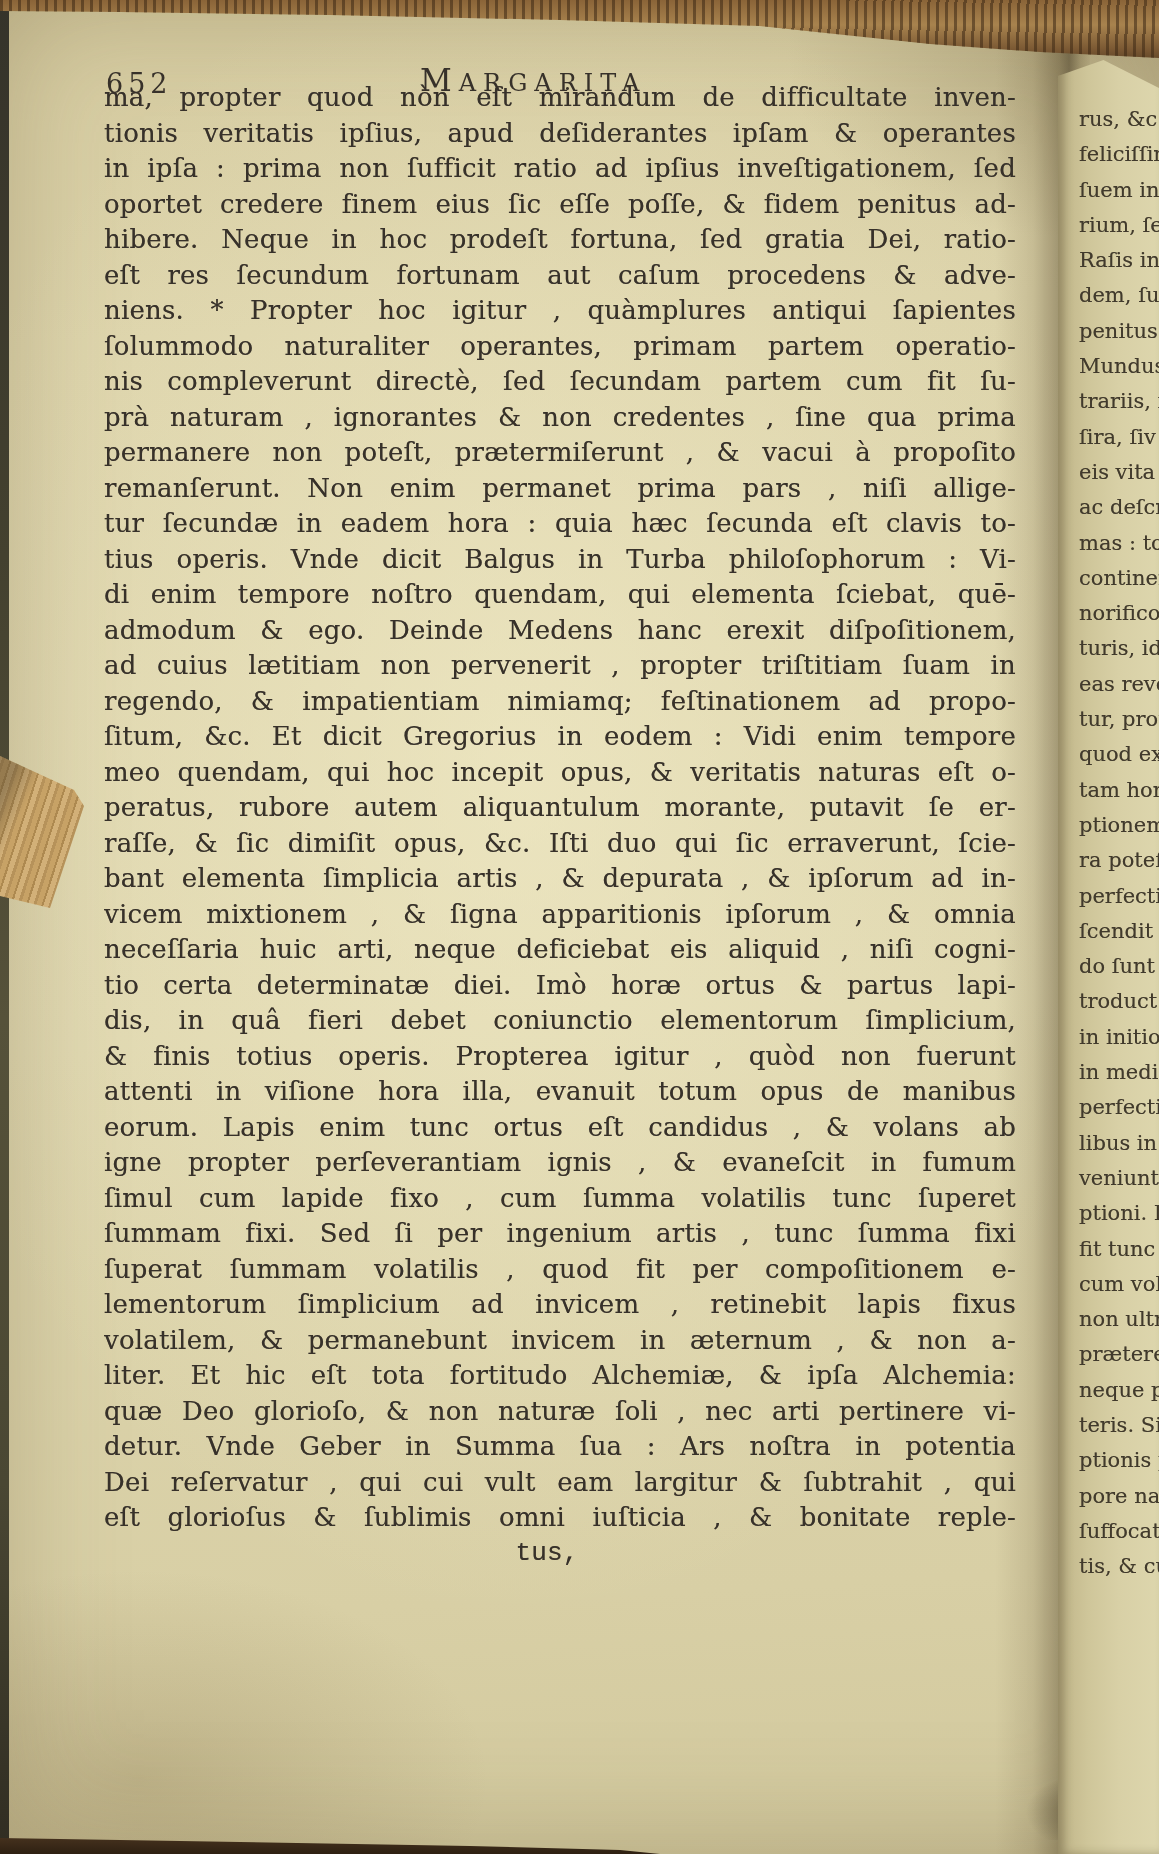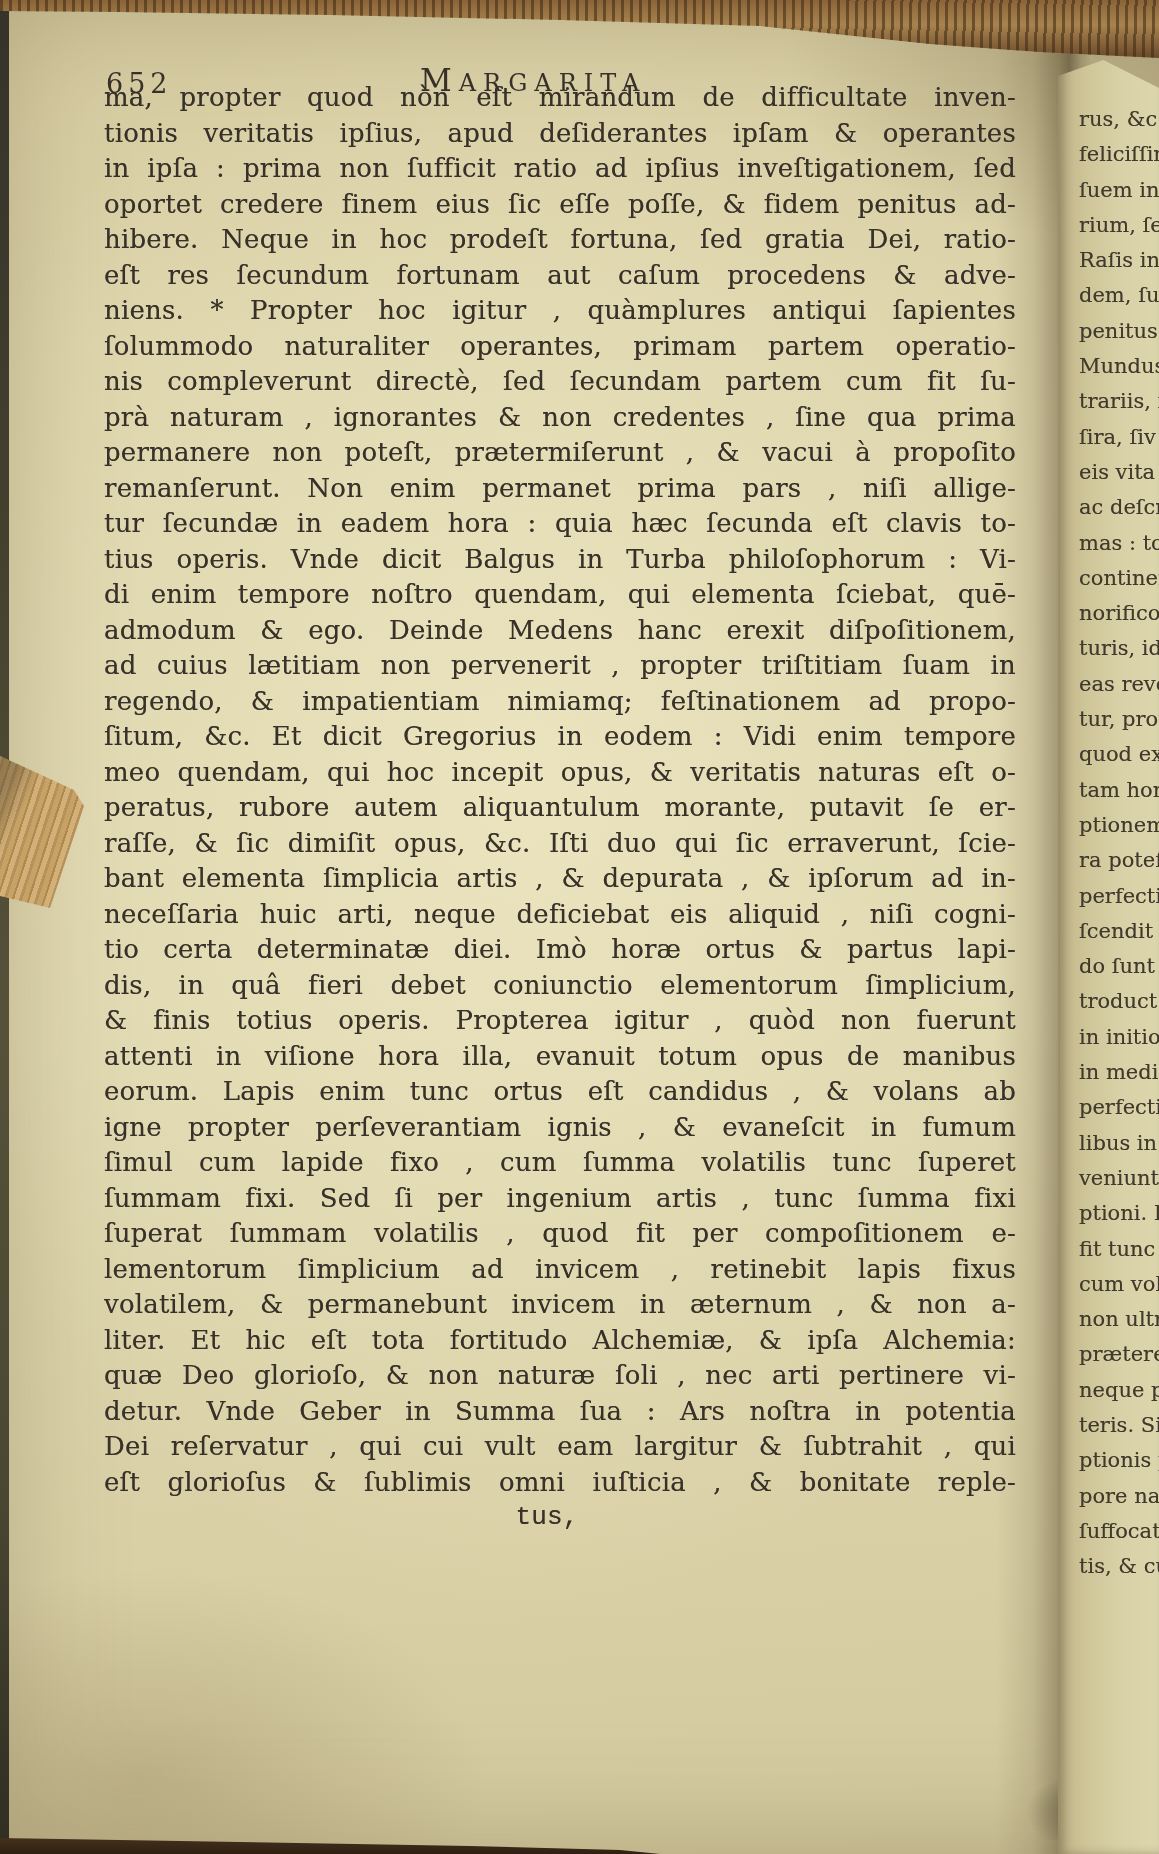--- a/index.html
+++ b/index.html
@@ -126,20 +126,21 @@
         <div class="body-line">tius operis. Vnde dicit Balgus in Turba philoſophorum : Vi-</div>
         <div class="body-line">di enim tempore noſtro quendam, qui elementa ſciebat, quē-</div>
         <div class="body-line">admodum &amp; ego. Deinde Medens hanc erexit diſpoſitionem,</div>
         <div class="body-line">ad cuius lætitiam non pervenerit , propter triſtitiam ſuam in</div>
         <div class="body-line">regendo, &amp; impatientiam nimiamq; feſtinationem ad propo-</div>
         <div class="body-line">ſitum, &amp;c. Et  dicit Gregorius in eodem :  Vidi enim tempore</div>
         <div class="body-line">meo quendam, qui hoc incepit opus, &amp; veritatis naturas eſt o-</div>
         <div class="body-line">peratus, rubore autem aliquantulum morante, putavit ſe er-</div>
         <div class="body-line">raſſe, &amp; ſic dimiſit opus, &amp;c.  Iſti duo qui ſic erraverunt, ſcie-</div>
         <div class="body-line">bant elementa ſimplicia artis , &amp; depurata , &amp; ipſorum ad in-</div>
+        <div class="body-line">vicem mixtionem , &amp; ſigna apparitionis ipſorum , &amp; omnia</div>
         <div class="body-line">neceſſaria huic arti, neque deficiebat eis aliquid , niſi cogni-</div>
         <div class="body-line">tio certa determinatæ diei.  Imò horæ ortus &amp;  partus lapi-</div>
         <div class="body-line">dis, in quâ fieri debet coniunctio elementorum ſimplicium,</div>
         <div class="body-line">&amp; finis totius operis.  Propterea igitur ,  quòd non fuerunt</div>
         <div class="body-line">attenti in viſione hora illa, evanuit totum opus de manibus</div>
         <div class="body-line">eorum.   Lapis enim tunc ortus eſt candidus ,  &amp; volans ab</div>
         <div class="body-line">igne propter perſeverantiam ignis ,  &amp; evaneſcit in fumum</div>
         <div class="body-line">ſimul cum lapide fixo , cum ſumma volatilis tunc ſuperet</div>
         <div class="body-line">ſummam fixi.   Sed ſi per ingenium artis , tunc ſumma fixi</div>
         <div class="body-line">ſuperat ſummam volatilis , quod fit per compoſitionem e-</div>

